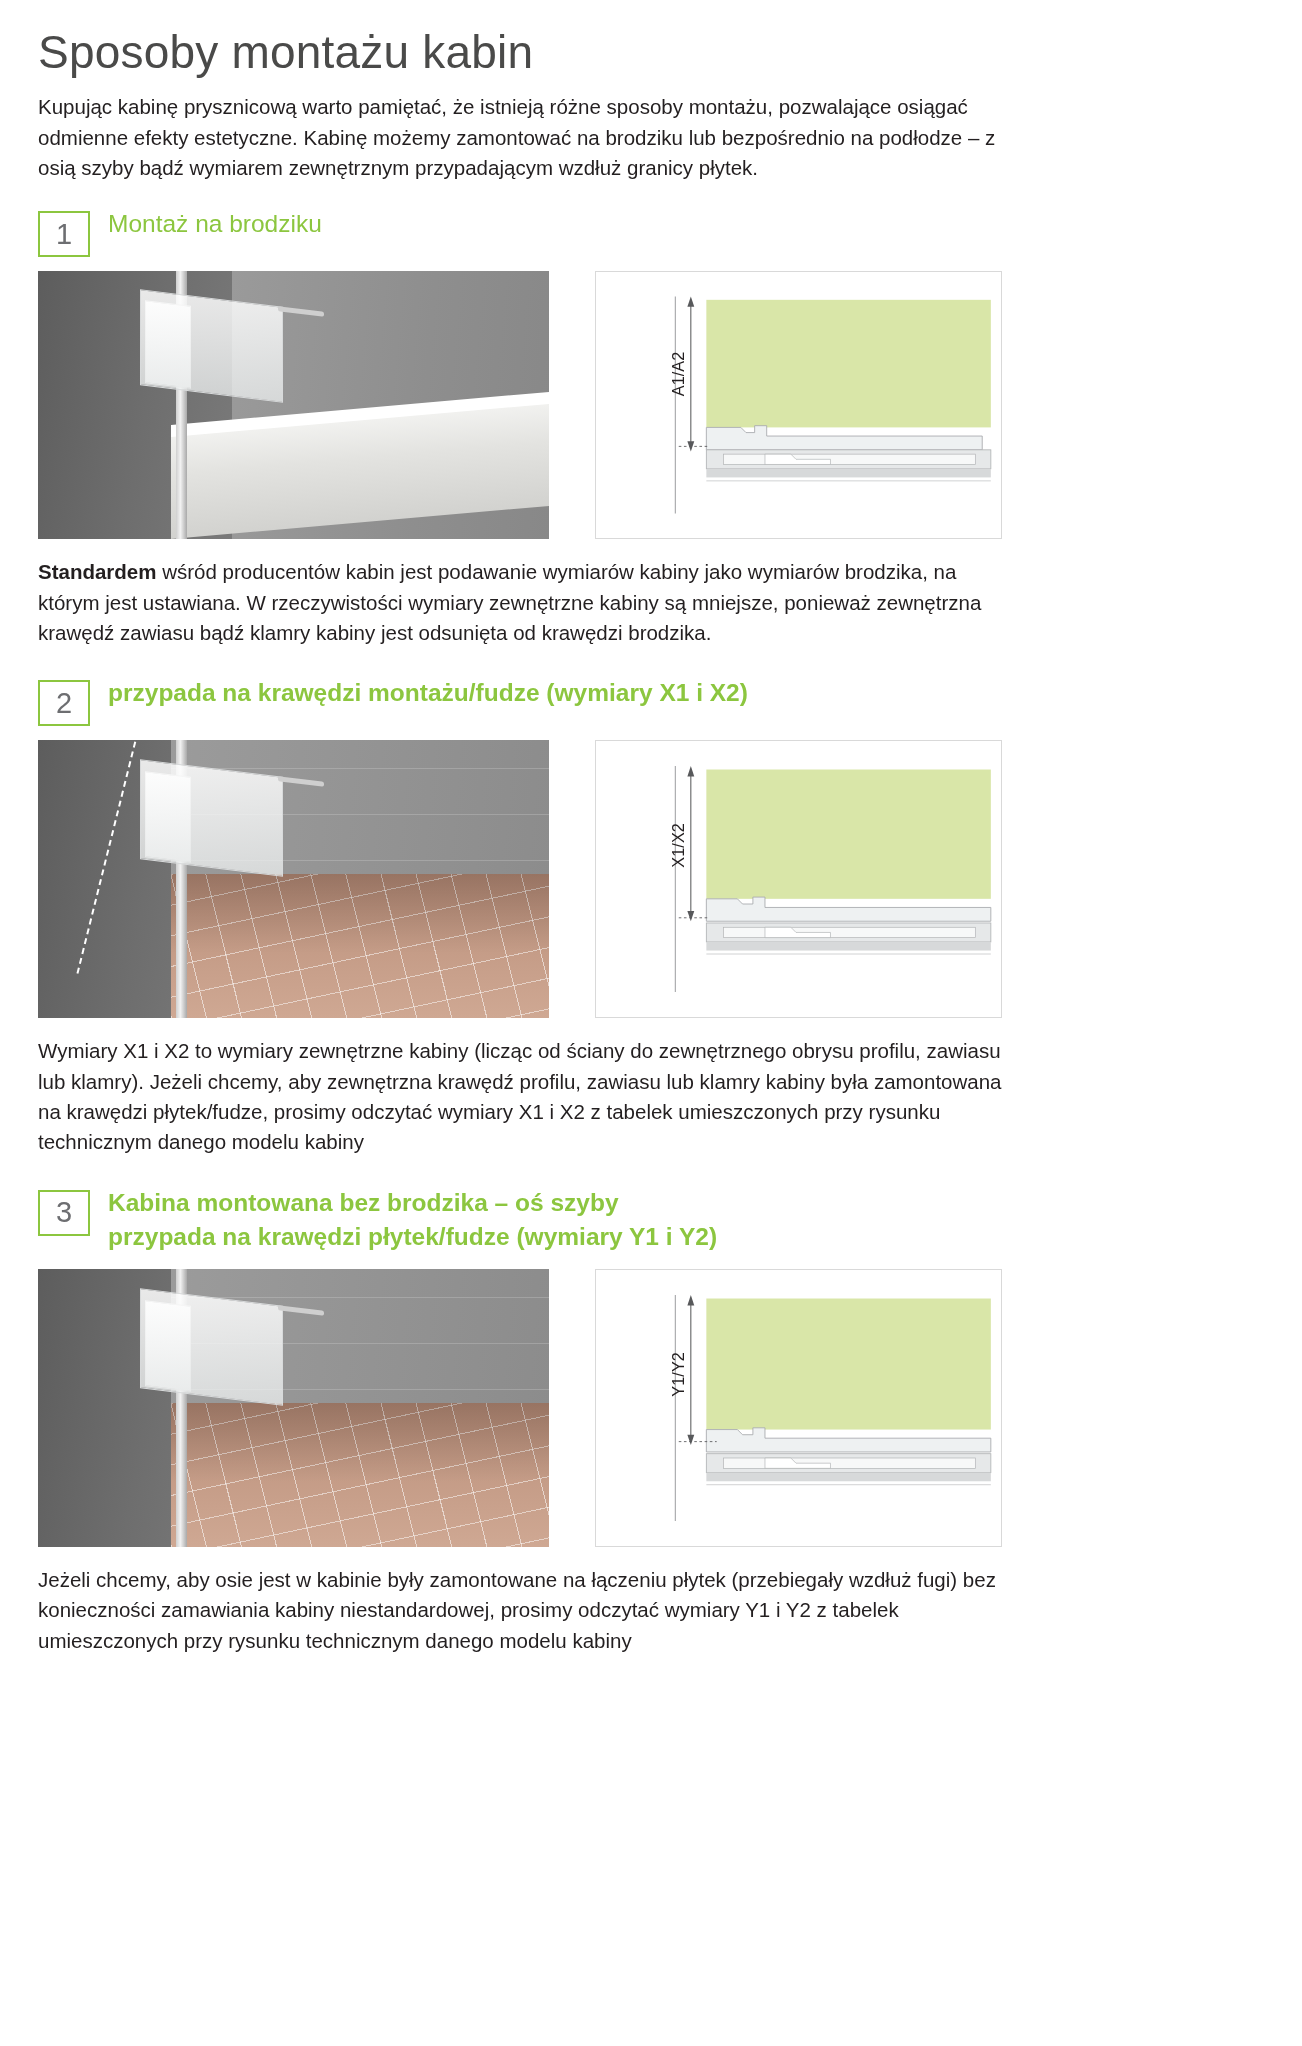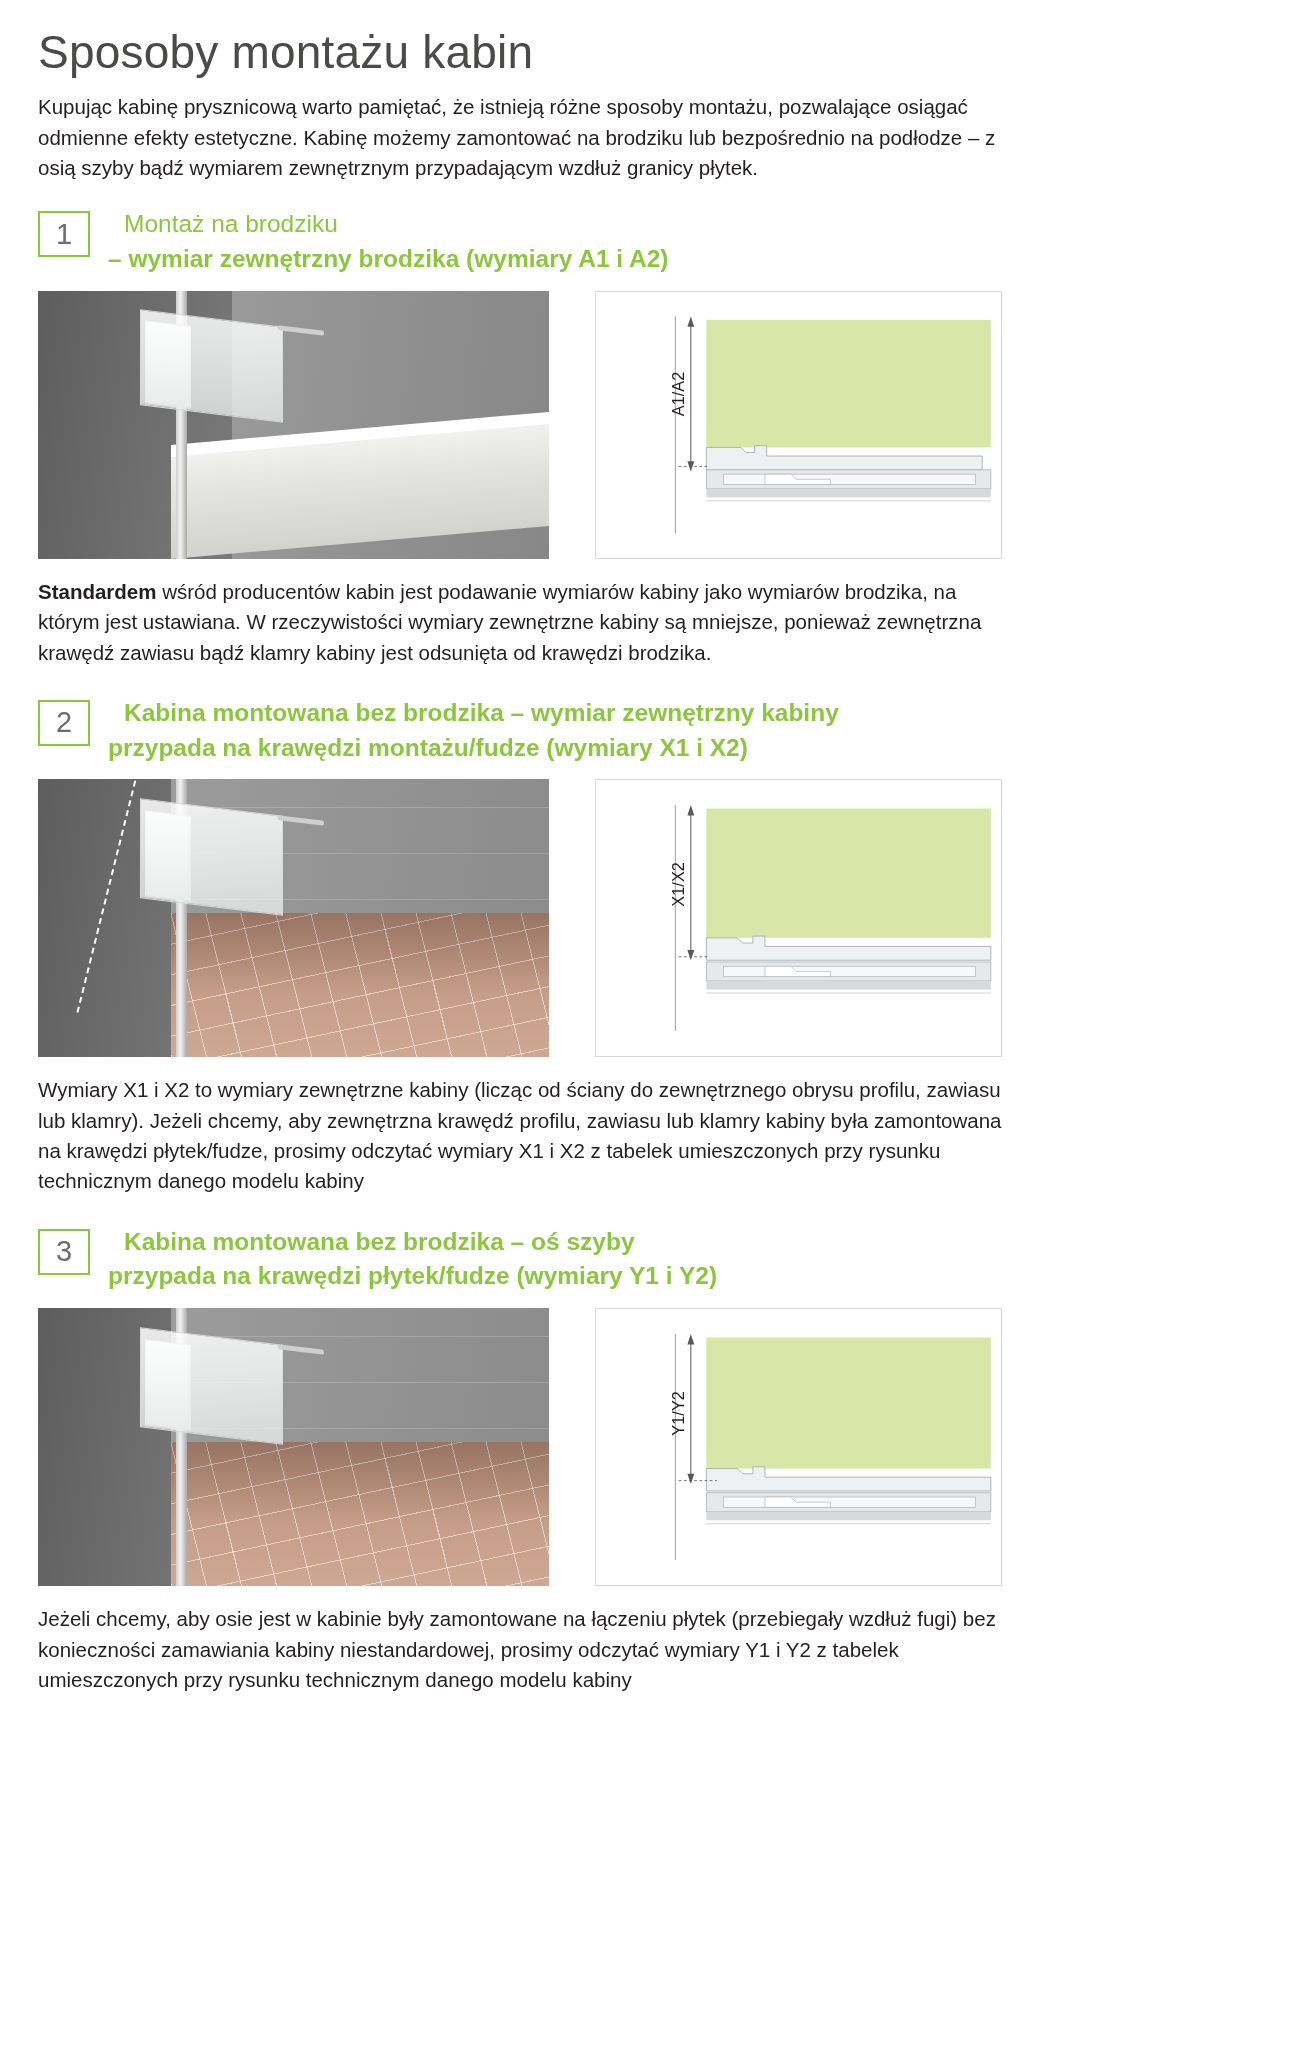--- a/index.html
+++ b/index.html
@@ -56,21 +56,21 @@
     font-weight: 400;
     margin-top: 6px;
   }
   .sec-title {
     color: #8cc63f;
     font-size: 24.5px;
     line-height: 1.42;
     font-weight: 600;
     padding-top: 2px;
   }
-  .sec-title .l1 { display: block; margin-left: 16px; }
+  .sec-title .l1 { display: block; }
   .sec-title .l2 { display: block; }
   .sec1 .sec-title .l1 { font-weight: 400; }
 
   
   .fig-row {
     display: flex;
     gap: 46px;
     margin: 0 0 18px 0;
   }
   .photo {
@@ -178,21 +178,20 @@
 
   <h1 class="doc-title">Sposoby montażu kabin</h1>
 
   <p class="intro">Kupując kabinę prysznicową warto pamiętać, że istnieją różne sposoby montażu, pozwalające osiągać odmienne efekty estetyczne. Kabinę możemy zamontować na brodziku lub bezpośrednio na podłodze – z osią szyby bądź wymiarem zewnętrznym przypadającym wzdłuż granicy płytek.</p>
 
   <div class="sec-block sec1">
     <div class="sec-head">
       <div class="num-box">1</div>
       <div class="sec-title">
         <span class="l1">Montaż na brodziku</span>
-        <span class="l2">– wymiar zewnętrzny brodzika (wymiary A1 i A2)</span>
       </div>
     </div>
 
     <div class="fig-row">
       <div class="photo">
         <div class="ph-wall-left"></div>
         <div class="ph-wall-right"></div>
         <div class="ph-tray"></div>
         <div class="ph-tray-edge"></div>
         <div class="ph-profile"></div>
@@ -226,21 +225,20 @@
       </div>
     </div>
 
     <p class="body-par"><b>Standardem</b><span> wśród producentów kabin jest podawanie wymiarów kabiny jako wymiarów brodzika, na którym jest ustawiana. W rzeczywistości wymiary zewnętrzne kabiny są mniejsze, ponieważ zewnętrzna krawędź zawiasu bądź klamry kabiny jest odsunięta od krawędzi brodzika.</span></p>
   </div>
 
   <div class="sec-block sec2">
     <div class="sec-head">
       <div class="num-box">2</div>
       <div class="sec-title">
-        <span class="l1">Kabina montowana bez brodzika – wymiar zewnętrzny kabiny</span>
         <span class="l2">przypada na krawędzi montażu/fudze (wymiary X1 i X2)</span>
       </div>
     </div>
 
     <div class="fig-row">
       <div class="photo tall">
         <div class="ph-wall-left"></div>
         <div class="ph-wall-tiles"></div>
         <div class="ph-floor"></div>
         <div class="ph-floor-dark"></div>

